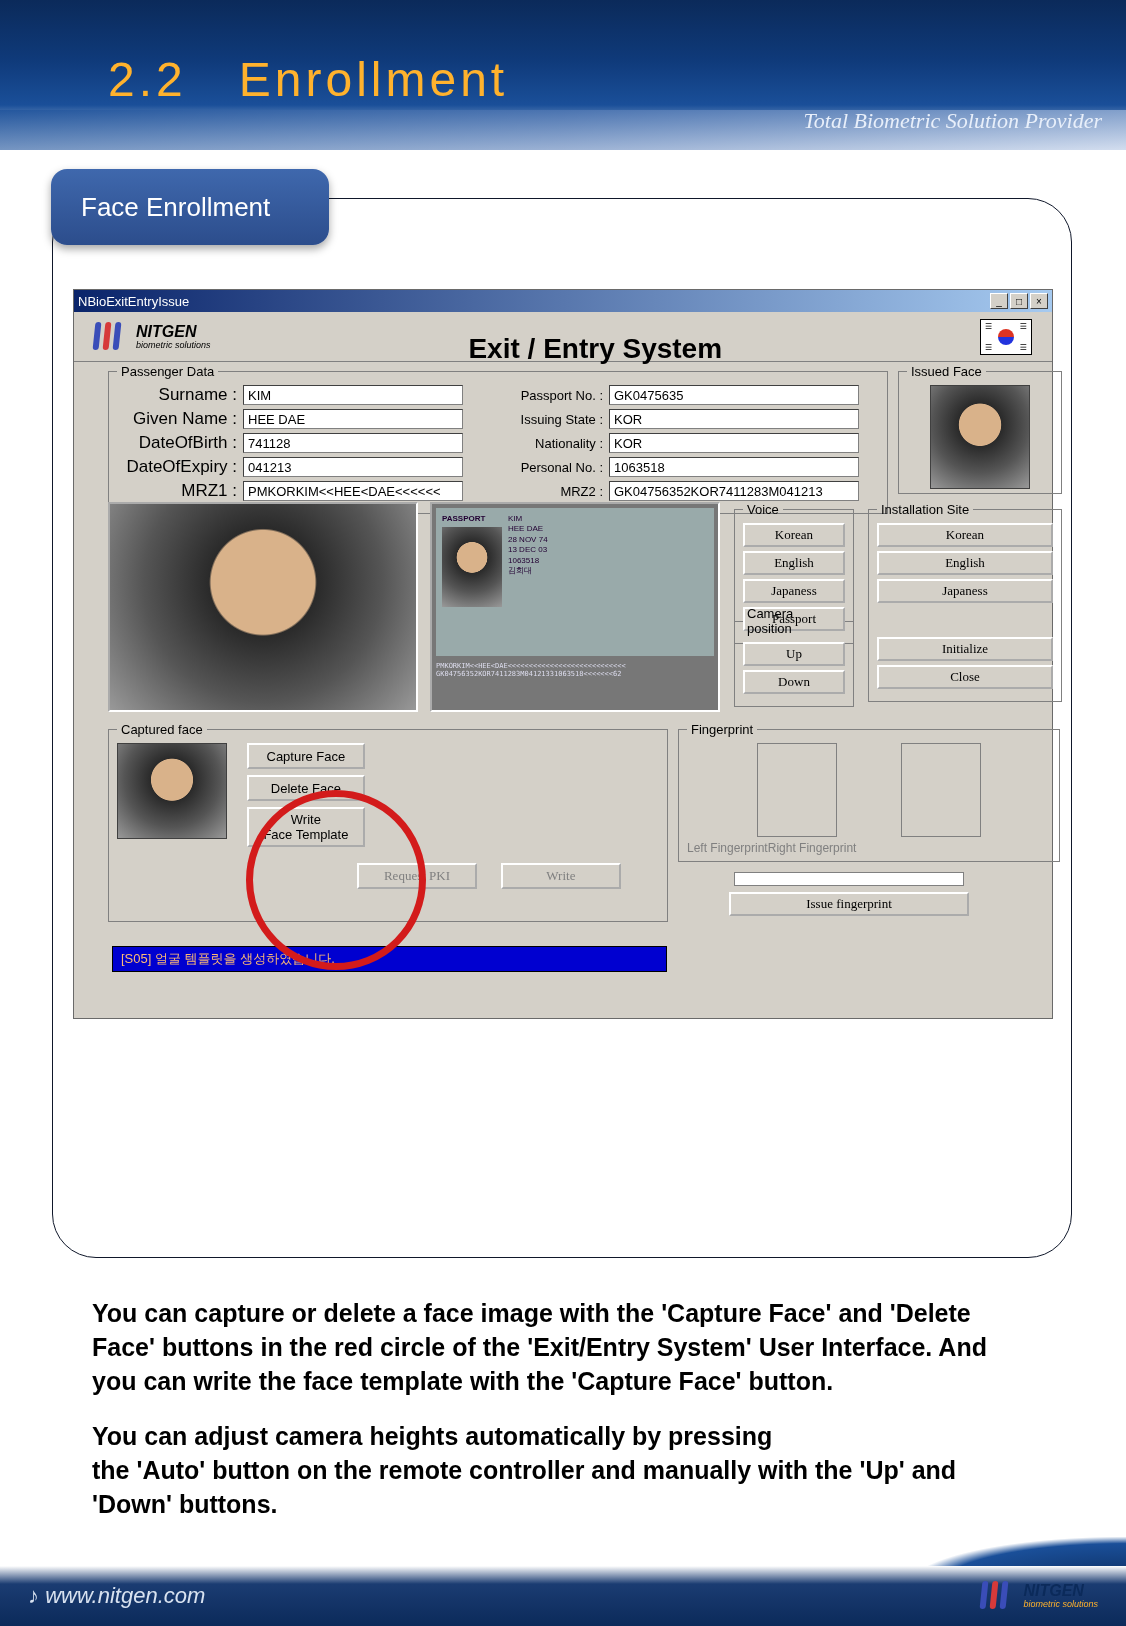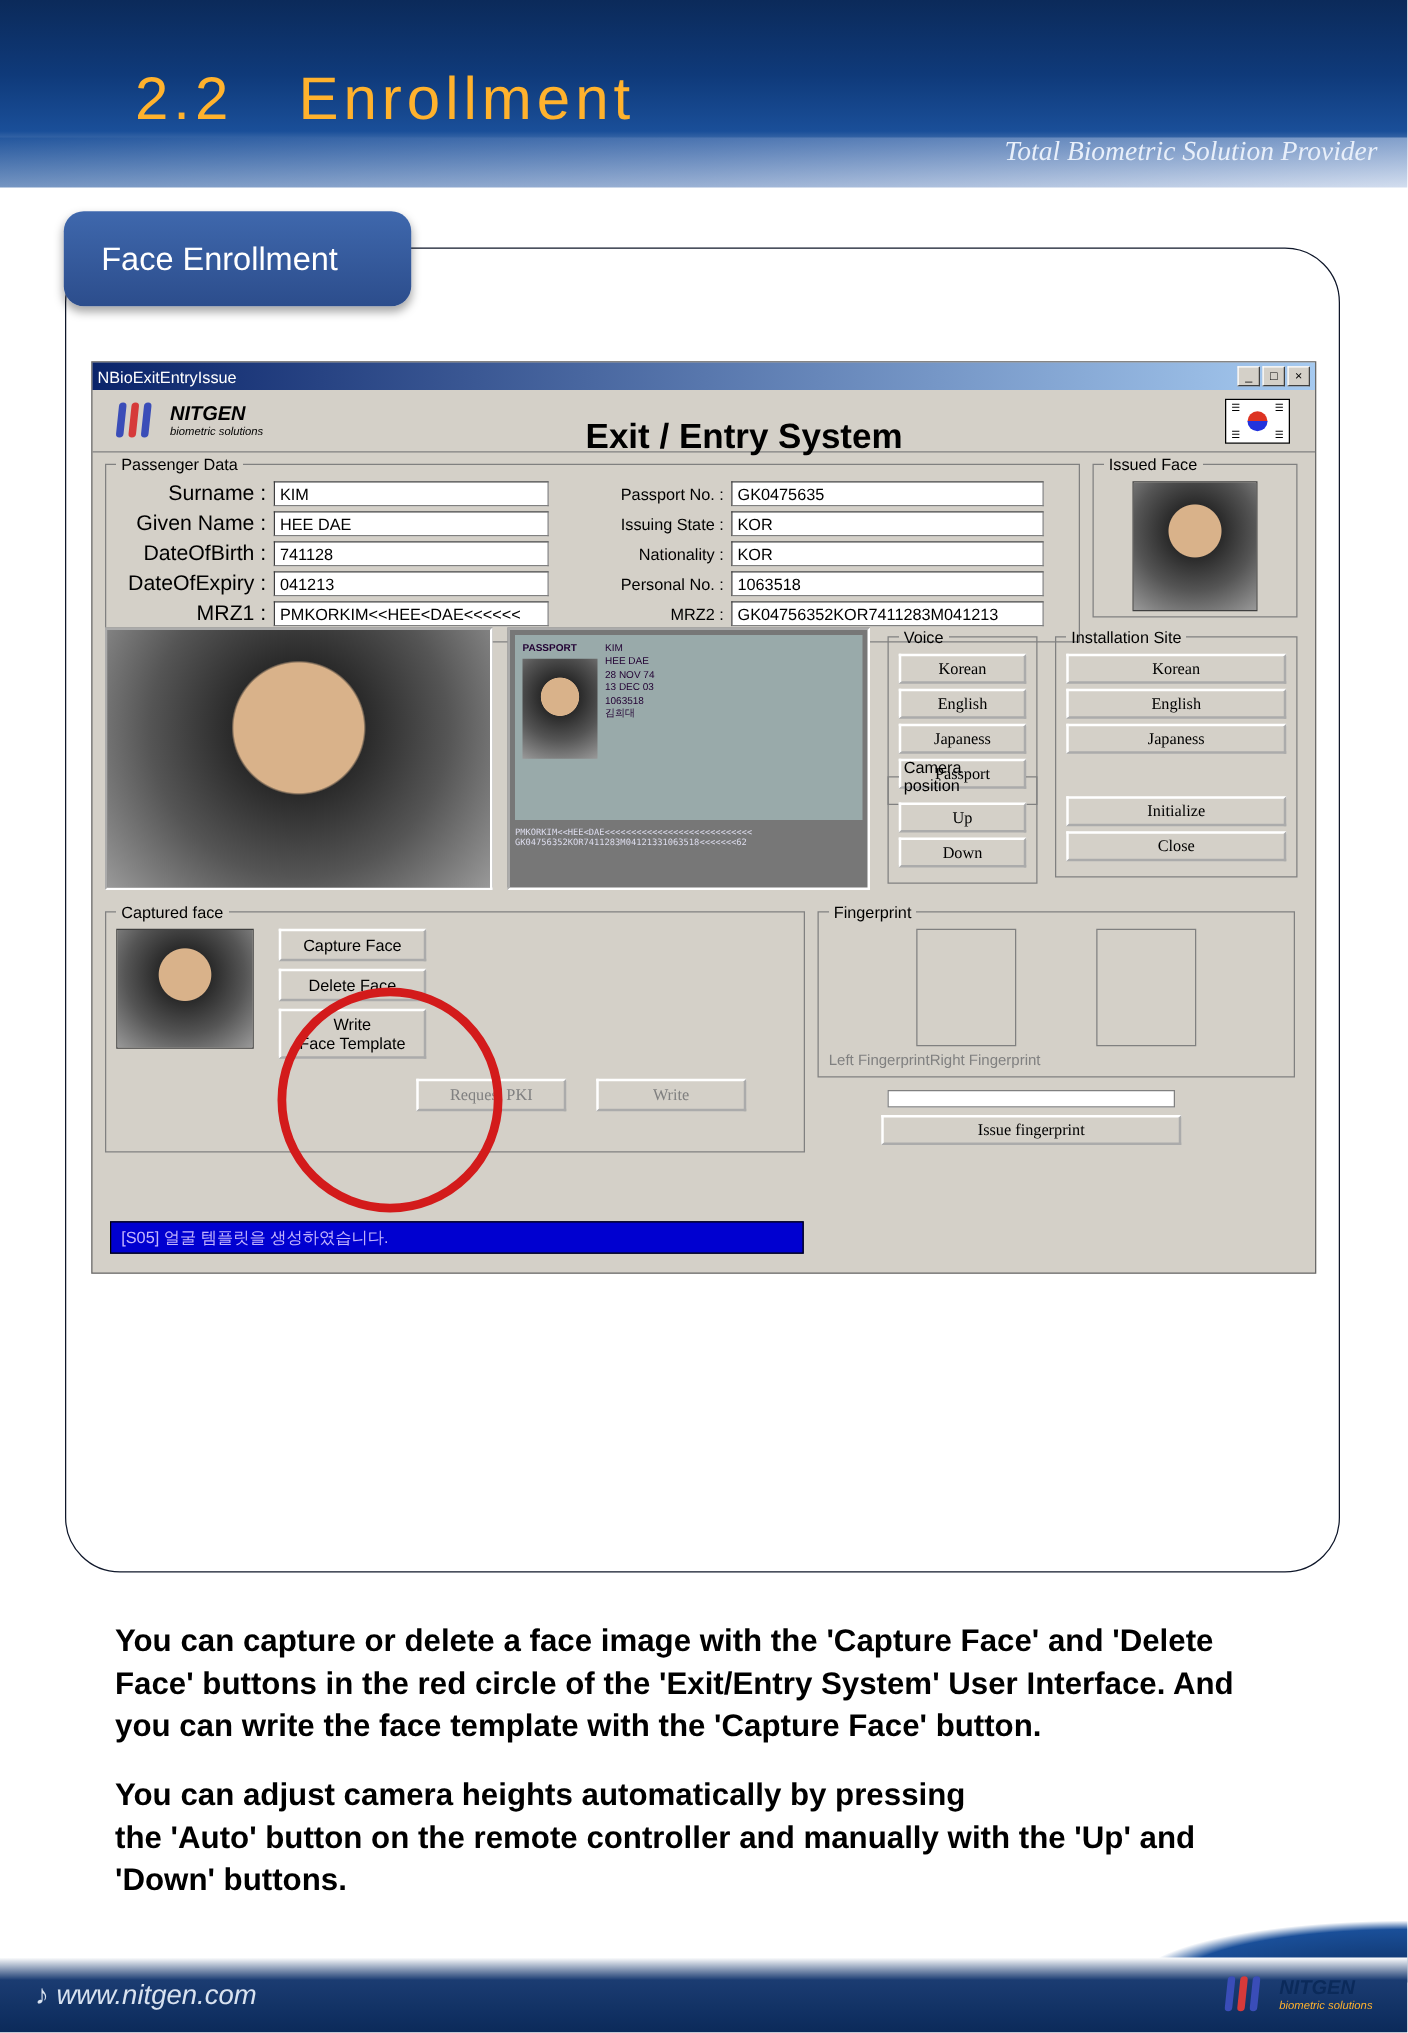--- a/index.html
+++ b/index.html
@@ -29,21 +29,21 @@
   .brand .logo .b2{left:10px;background:#d63a3a;transform:skewX(-6deg);}
   .brand .logo .b3{left:20px;background:#3a4db8;transform:skewX(-6deg);}
   .brand .txt { font-weight:bold; font-style:italic; font-size:16px; line-height:1; }
   .brand .sub { font-size:9px; font-style:italic;}
   .big-title { font-size:28px; font-weight:900; font-family:Arial,sans-serif;margin-top:24px; }
   .flag { width:52px; height:36px; border:1px solid #000; background:#fff; position:relative; display:flex; align-items:center; justify-content:center;}
   .flag .circle{width:16px;height:16px;border-radius:50%;background:linear-gradient(180deg,#d32 50%,#23d 50%);}
   .flag .tr{position:absolute;font-size:8px;color:#000;}
   .flag .tg1{top:2px;left:4px;} .flag .tg2{top:2px;right:4px;} .flag .tg3{bottom:2px;left:4px;} .flag .tg4{bottom:2px;right:4px;}
 
-  .content { position:relative; height:calc(100% - 72px); padding:6px 10px 10px 10px; }
+  .content { position:relative; height:calc(100% - 72px); padding:6px 10px 10px 10px;margin-left:24px; }
   fieldset { border:1px solid #808080; padding:6px 8px 8px 8px; }
   legend { padding:0 4px; font-size:13px; }
 
   .passenger { position:absolute; top:2px; left:10px; width:780px; }
   .row { display:flex; align-items:center; gap:6px; margin-bottom:4px; }
   .lbl { width:120px; text-align:right; font-size:17px;}
   .lbl2 { width:100px; text-align:right; font-size:13px;}
   .tf { border:1px solid #808080; border-top-color:#404040; border-left-color:#404040; background:#fff; height:20px; padding:0 4px; font-size:13px; font-family:Tahoma,Arial; }
   .cols { display:flex; gap:10px;}
   .cols .col { flex:1; }
@@ -64,21 +64,21 @@
   .wbtnM { display:inline-block; width:120px; height:26px; background:#d4d0c8; border:2px outset #fff; font-size:13px; font-family:Tahoma; cursor:pointer;}
   .wbtnM[disabled]{ color:#808080; cursor:default;}
 
   .captured { position:absolute; top:360px; left:10px; width:560px; height:200px;}
   .captured .thumb { width:110px; height:96px; border:1px solid #404040; background:#888; display:inline-block; vertical-align:top;}
   .captured .btns { display:inline-block; vertical-align:top; margin-left:16px;}
   .captured .btns button { display:block; width:118px; height:26px; margin-bottom:6px; background:#d4d0c8; border:2px outset #fff; font-size:13px;}
   .opbtns { margin-top:10px; margin-left:240px;}
   .opbtns button { margin-right:20px;}
 
-  .statusbar { position:absolute; left:14px; bottom:15px; width:555px; height:26px; background:#0000d0; border:1px solid #000; color:#c4b5fd; padding:3px 8px; font-size:13px;}
+  .statusbar { position:absolute; left:14px; bottom:46px; width:555px; height:26px; background:#0000d0; border:1px solid #000; color:#fdba74; padding:3px 8px; font-size:13px;}
 
   .fingerprint { position:absolute; top:360px; left:580px; width:382px; height:140px;}
   .fingerprint .fp { display:inline-block; width:80px; height:94px; border:1px solid #808080; background:#d4d0c8; margin:0 30px; vertical-align:top;}
   .fingerprint .flabels { display:flex; justify-content:flex-start; font-size:12px; color:#808080; margin-top:4px;}
   .issuefp { position:absolute; top:510px; left:560px; width:382px; }
   .prog { width:230px; height:14px; border:1px solid #808080; background:#fff; margin:0 auto 6px auto;}
 
   .red-circle { position:absolute; top:428px; left:148px; width:180px; height:180px; border:7px solid #d31b1b; border-radius:50%; pointer-events:none;}
 
   

